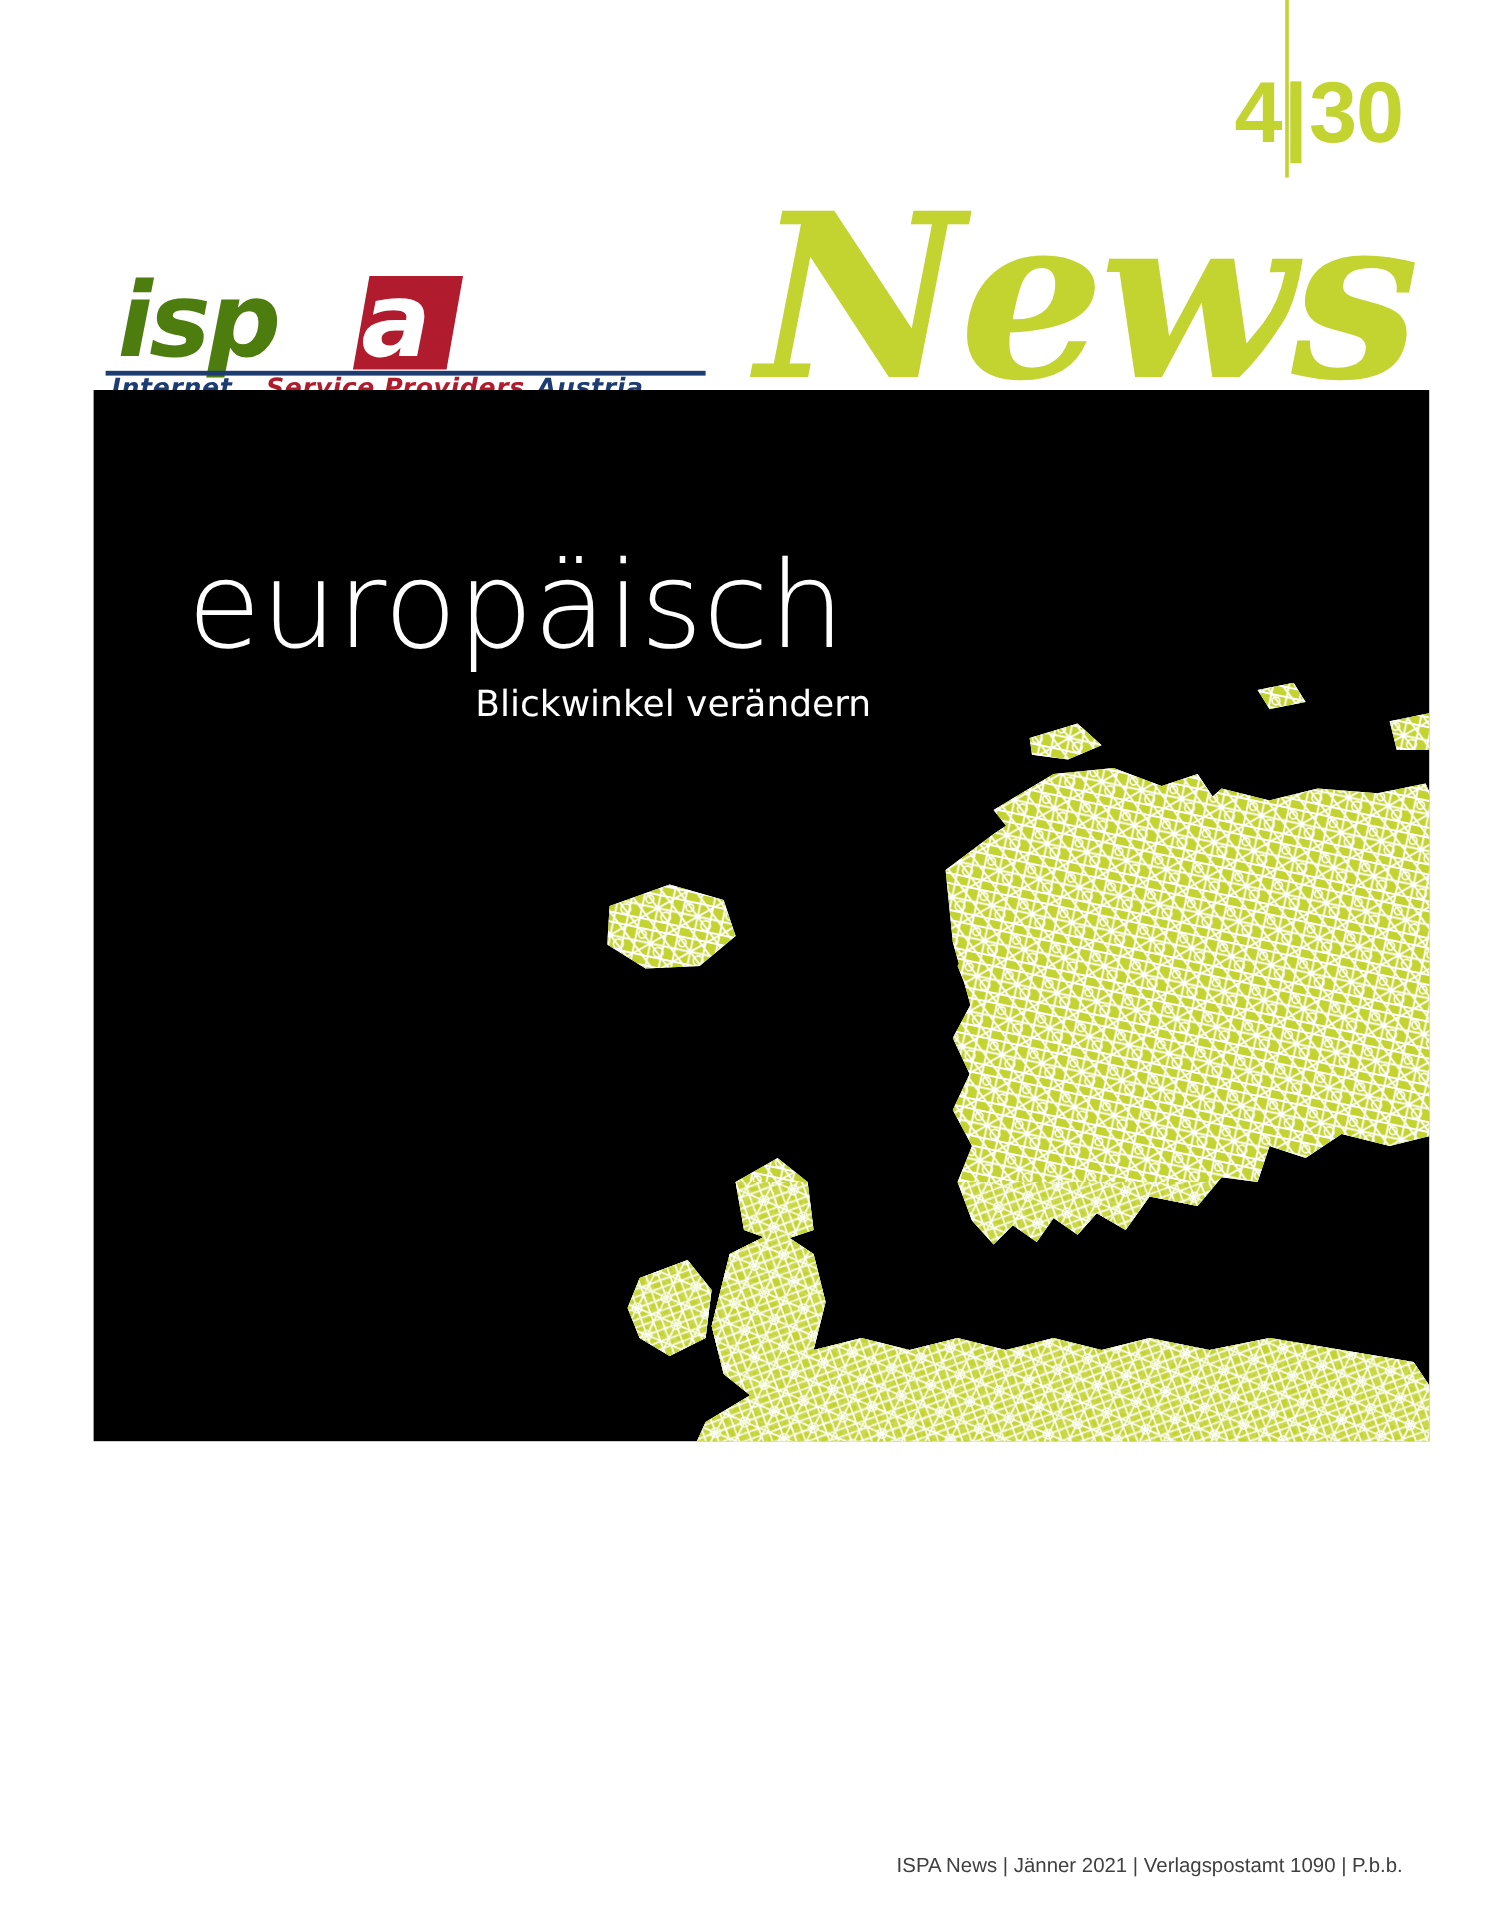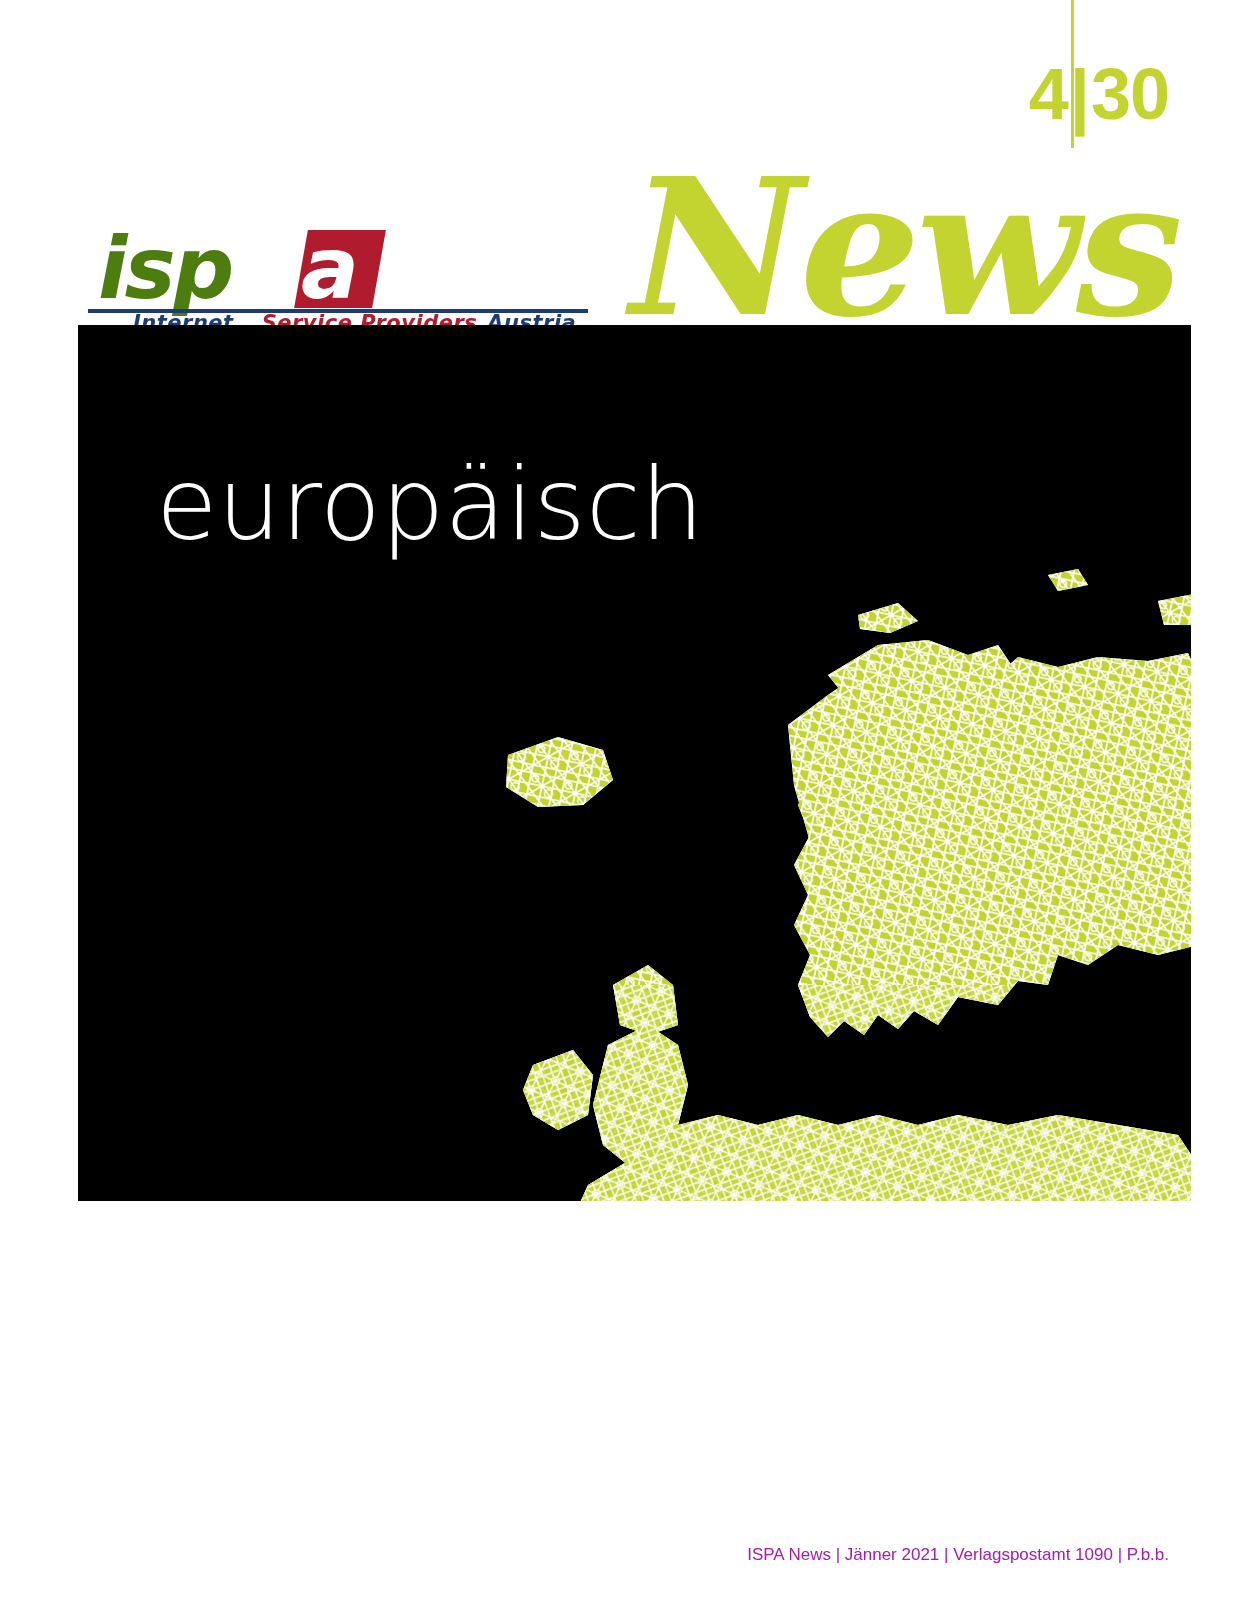--- a/index.html
+++ b/index.html
@@ -105,21 +105,20 @@
     top: 86px;
     width: 495px;
     height: 22px;
     font-family: "DejaVu Sans", sans-serif;
     font-weight: bold;
     font-style: italic;
     font-size: 21px;
     letter-spacing: 0.5px;
     white-space: nowrap;
     color: #1d3c72;
-    margin-left: 40px;
   }
   .logo-tag .red { color: #b01c2e; }
   .logo-tag .sp1 { display: inline-block; width: 28px; }
   .logo-tag .sp2 { display: inline-block; width: 10px; }
 
   
   .news-script {
     position: absolute;
     left: 630px;
     top: 148px;
@@ -183,21 +182,21 @@
   }
   .map svg { display: block; width: 100%; height: 100%; }
 
   
   .footer {
     position: absolute;
     right: 88px;
     top: 1545px;
     font-family: "Liberation Sans", sans-serif;
     font-size: 17px;
-    color: #a21caf;
+    color: #404040;
     white-space: nowrap;
   }
 </style>
 </head>
 <body>
 
 <div class="issue-rule"></div>
 <div class="issue-number"><span>4</span><span class="sep" style="width: auto; margin: 0px 2px;">|</span><span>30</span></div>
 
 <div class="logo">
@@ -278,15 +277,16 @@
       </defs>
       <g clip-path="url(#eu-clip)">
         <rect x="0" y="0" width="840" height="1130" fill="#ffffff"></rect>
         <rect x="0" y="0" width="840" height="1130" fill="url(#roads)"></rect>
         <rect x="0" y="560" width="840" height="570" fill="url(#roads2)" opacity="0.85"></rect>
       </g>
     </svg>
   </div>
 
   <div class="headline">europäisch</div>
+  <div class="subline">Blickwinkel verändern</div>
 </div>
 
 <div class="footer">ISPA News | Jänner 2021 | Verlagspostamt 1090 | P.b.b.</div>
 
 </body></html>

